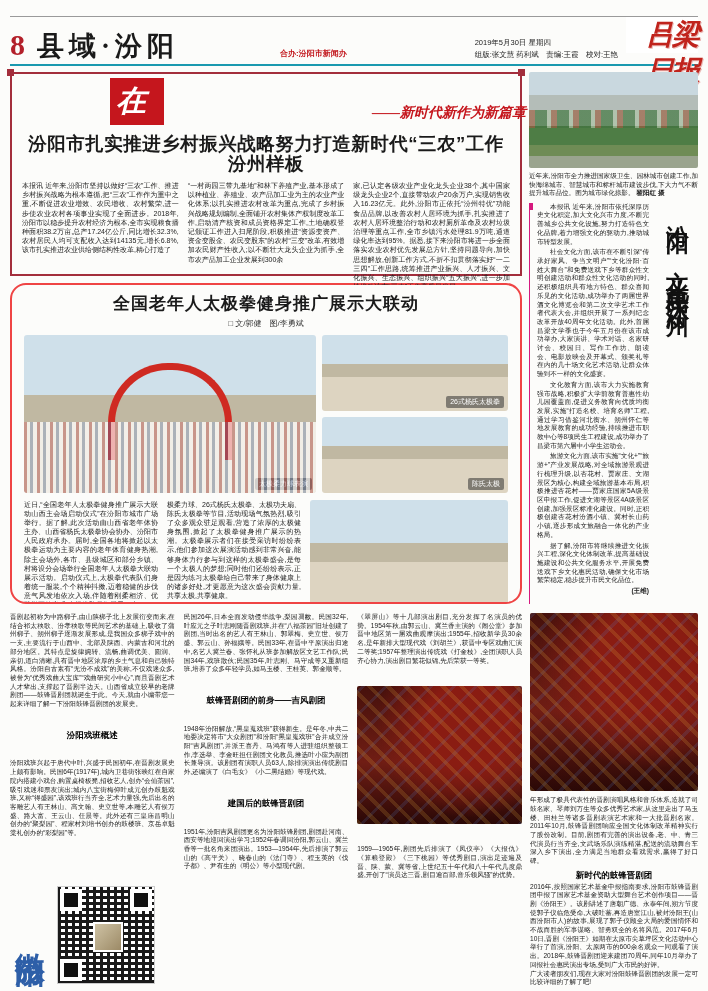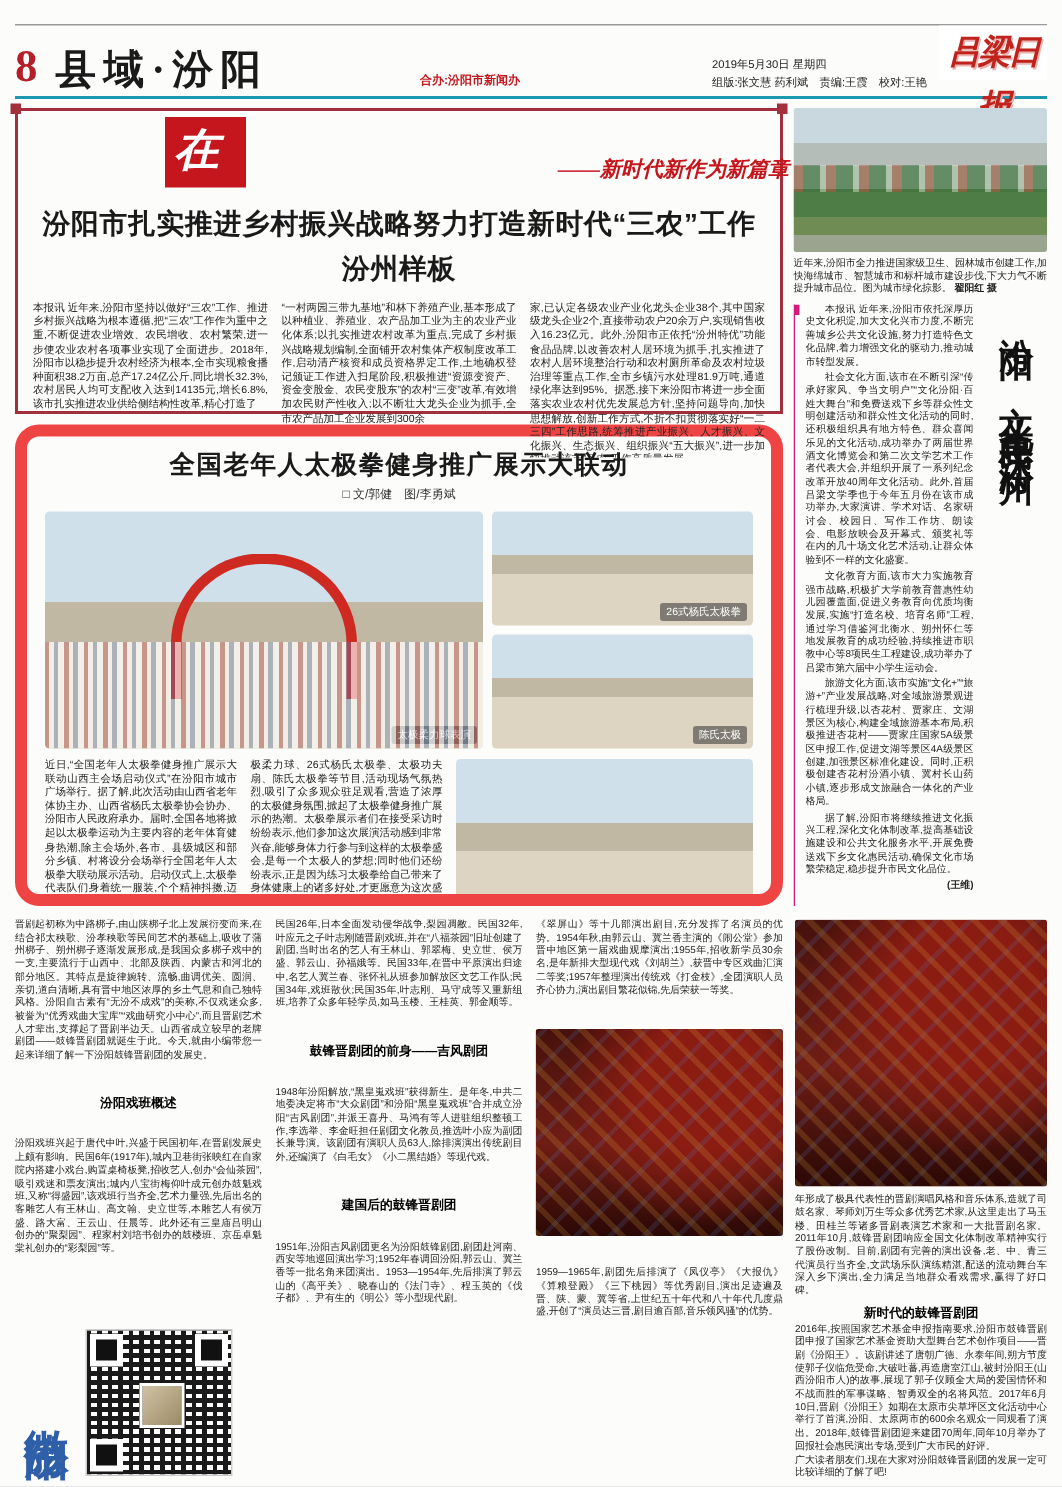--- a/index.html
+++ b/index.html
@@ -7,43 +7,43 @@
         font-family:"Liberation Sans",sans-serif;color:#1a1a1a;overflow:hidden;}
   
   .top-rule{border-top:1px solid #9a9a9a;margin:16px 10px 0;}
   .mast-row{position:relative;display:flex;align-items:flex-end;padding:4px 10px 3px;height:40px;}
   .page-num{color:#b3202a;font-size:30px;font-weight:bold;font-family:"Liberation Serif",serif;margin-right:12px;line-height:32px;}
   .section-title{font-size:27px;font-weight:bold;font-family:"Liberation Serif",serif;letter-spacing:5px;line-height:30px;}
   .coop{position:absolute;left:280px;bottom:5px;color:#c2191f;font-size:8px;font-weight:bold;}
   .mast-right{margin-left:auto;text-align:left;font-size:7.5px;line-height:12px;color:#222;padding-right:80px;}
   .logo{position:absolute;right:10px;top:0;width:72px;height:36px;background:#fff;
         color:#c0231c;font-family:"DejaVu Serif",serif;font-style:italic;font-weight:900;
-        font-size:22px;line-height:36px;text-align:center;letter-spacing:-2px;text-shadow:1px 1px 0 #e9b5b2;}
+        font-size:28px;line-height:36px;text-align:right;letter-spacing:-2px;text-shadow:1px 1px 0 #e9b5b2;}
   .mast-divider{border-top:2px solid #1a99af;margin:0 10px;}
   
   .content{display:flex;gap:7px;padding:6px 10px 0;height:538px;box-sizing:border-box;}
   .left{width:512px;display:flex;flex-direction:column;gap:7px;}
   .right{flex:1;display:flex;flex-direction:column;overflow:hidden;}
   
   .main-box{position:relative;border:2px solid #a32e3c;height:204px;box-sizing:border-box;padding:2px 10px;}
   .main-box::before,.main-box::after{content:"";position:absolute;width:7px;height:7px;background:#a32e3c;}
   .main-box::before{top:-5px;left:-5px;}
   .main-box::after{top:-5px;right:-5px;}
   .banner{position:relative;height:50px;margin:2px 0 0 88px;}
   .banner-red{position:absolute;left:0;top:0;background:#c5161d;color:#fff;display:flex;padding:3px 10px 4px 6px;}
   .zai{font-size:30px;font-family:"Liberation Serif",serif;font-style:italic;font-weight:900;line-height:40px;margin-right:8px;}
   .bl1{font-size:13.5px;font-weight:bold;letter-spacing:1px;white-space:nowrap;}
   .bl2{font-size:13.5px;font-weight:bold;margin-top:5px;letter-spacing:2px;}
   .slogan{position:absolute;left:262px;top:26px;color:#c5161d;font-size:14px;font-weight:900;font-style:italic;
           font-family:"Liberation Serif",serif;white-space:nowrap;}
-  .headline{margin:6px 0 0;text-align:center;font-size:18.5px;font-weight:900;letter-spacing:0.5px;line-height:30px;}
+  .headline{margin:6px 0 0;text-align:center;font-size:18.5px;font-weight:900;letter-spacing:0.5px;line-height:20px;}
   .lead-cols{display:flex;gap:9px;margin-top:7px;height:104px;overflow:hidden;}
   .lead-cols .col{flex:1;font-size:7px;line-height:9.2px;text-align:justify;color:#222;}
   
-  .taichi-box{flex:1;border:8px solid #ef4444;border-radius:16px;padding:8px 12px 6px;box-sizing:border-box;overflow:hidden;}
+  .taichi-box{flex:1;border:2px solid #ef4444;border-radius:16px;padding:8px 12px 6px;box-sizing:border-box;overflow:hidden;}
   .t-title{text-align:center;font-weight:900;font-size:17px;line-height:22px;letter-spacing:1px;}
   .t-byline{text-align:center;font-size:8px;color:#333;margin:3px 0 6px;}
   .t-photos{display:grid;grid-template-columns:292px 1fr;grid-template-rows:76px 76px;gap:6px;}
   .ph{position:relative;border-radius:3px;overflow:hidden;background:#bcc8c8;}
   .ph-main{grid-row:1/3;}
   .ph-cap{position:absolute;right:4px;bottom:3px;background:rgba(50,50,50,.55);color:#fff;font-size:7px;
           padding:1px 4px;border-radius:2px;white-space:nowrap;}
   .sky{background:linear-gradient(180deg,#cfe0ea 0 38%,#c0b8a2 38% 55%,#ddd4c1 55% 100%);}
   .crowd::after{content:"";position:absolute;left:0;right:0;bottom:0;height:45%;opacity:.75;
     background:repeating-linear-gradient(90deg,rgba(170,60,60,.55) 0 3px,rgba(255,255,255,.8) 3px 6px,rgba(90,120,170,.5) 6px 9px,rgba(255,255,255,.85) 9px 13px);}

